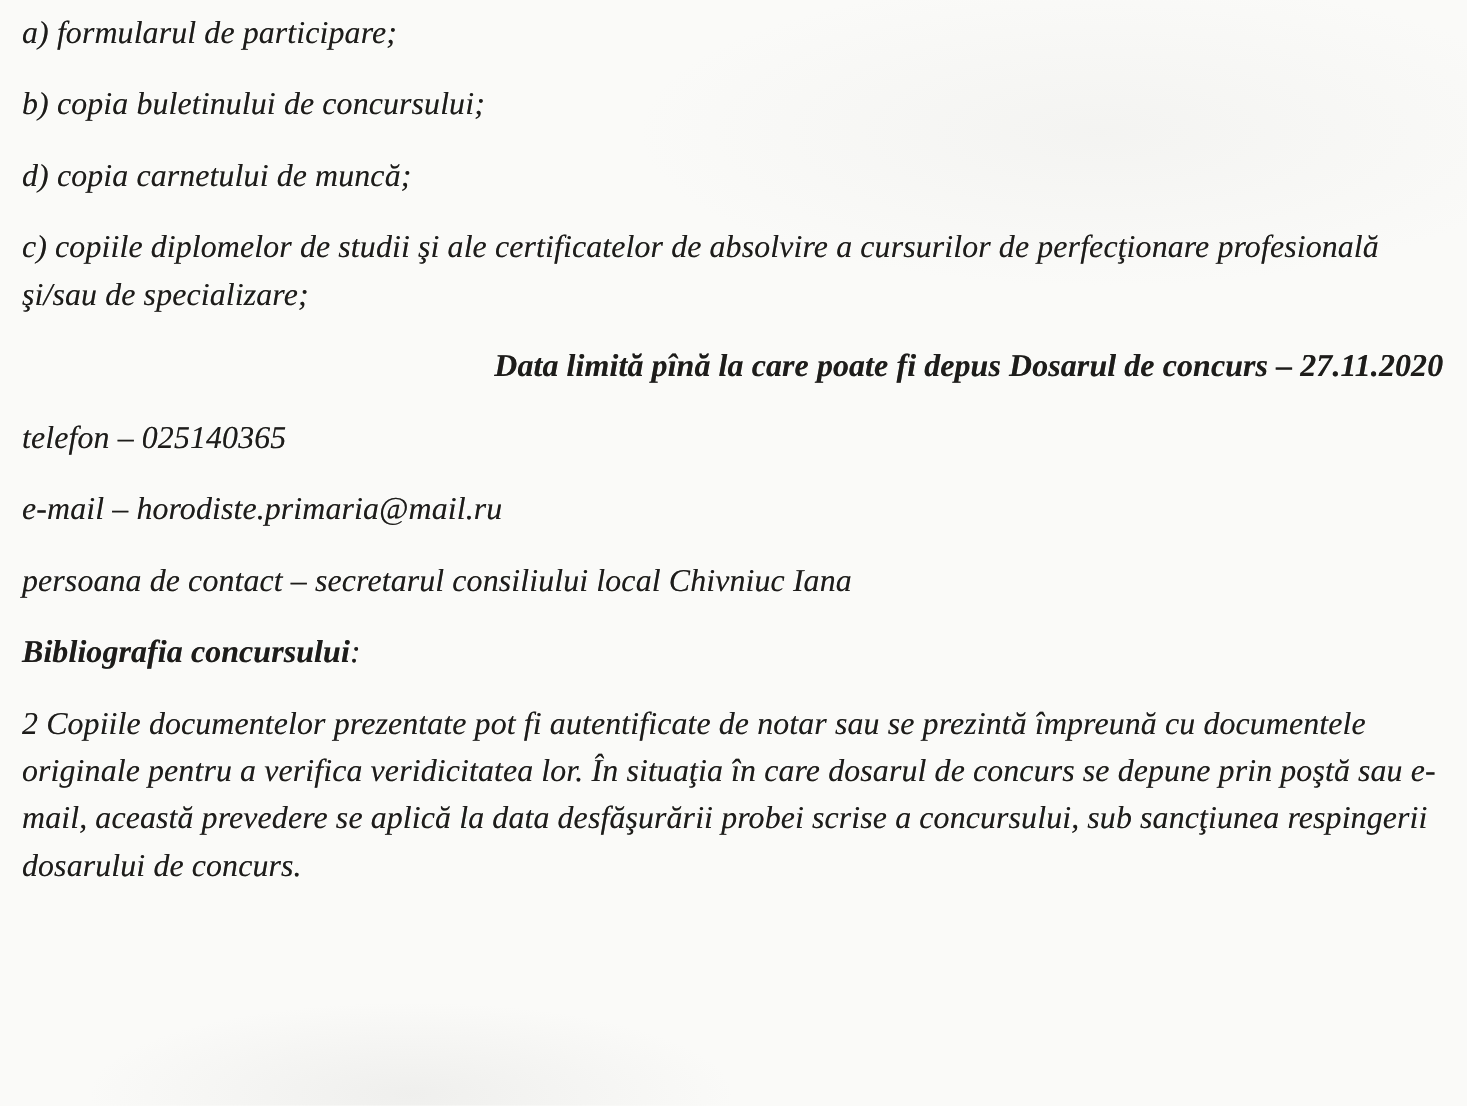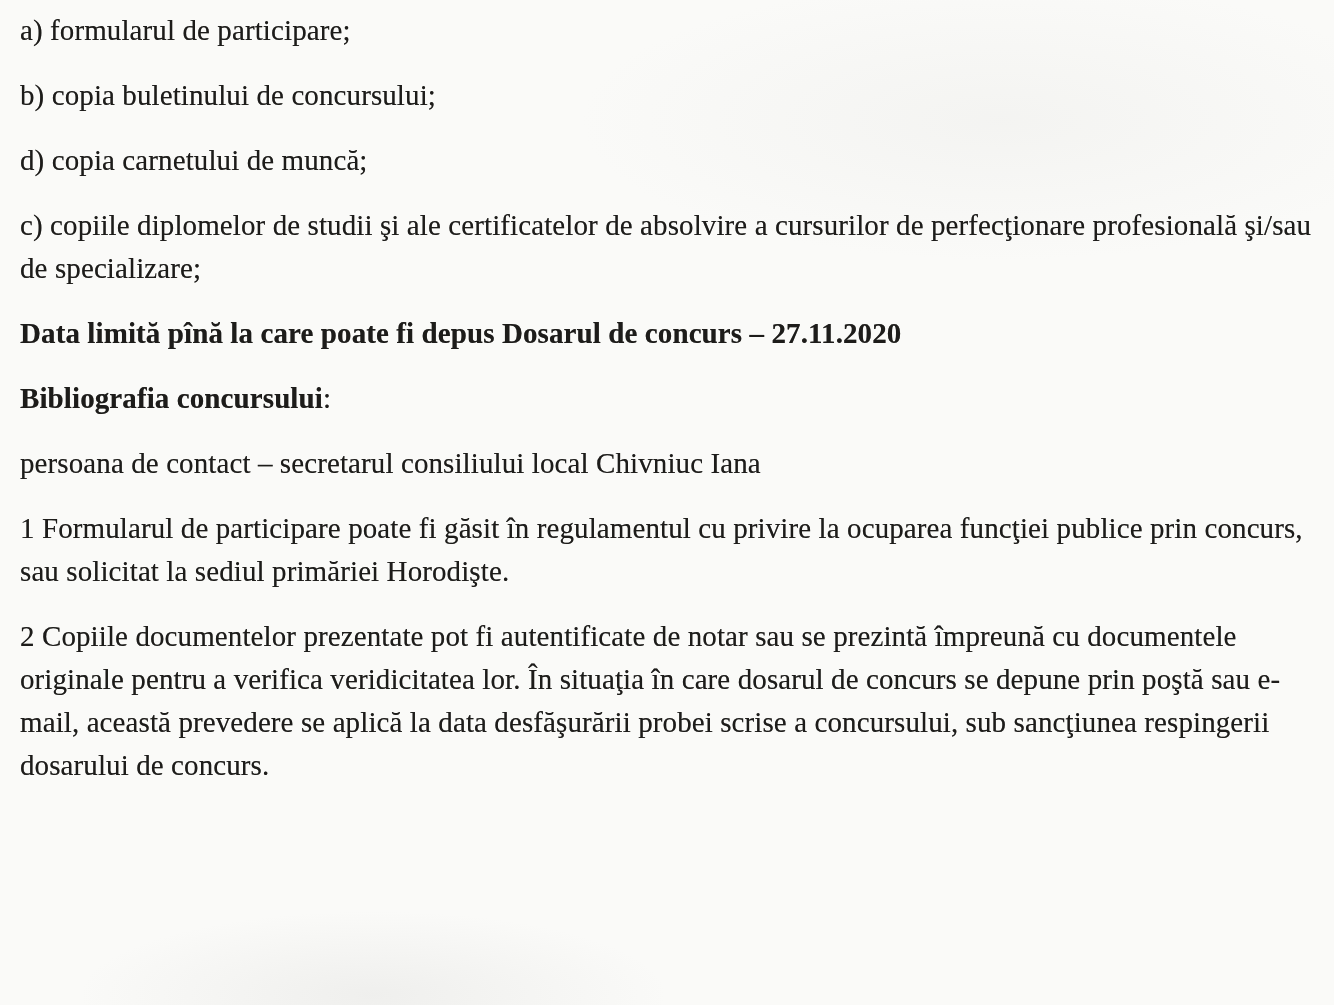--- a/index.html
+++ b/index.html
@@ -25,44 +25,47 @@
   }
   .line {
     margin: 0 0 22px 0;
     font-size: 29px;
     line-height: 43px;
     white-space: pre-wrap;
     letter-spacing: 0.1px;
   }
   .bold {
     font-weight: bold;
+    text-align: right;
   }
   .scan-ink {
     text-shadow: 0 0 0.5px rgba(30,29,27,0.55);
+    font-style: italic;
   }
 </style>
 </head>
 <body>
 
 <div class="page scan-ink">
 
   <p class="line">a) formularul de participare;</p>
 
   <p class="line">b) copia buletinului de concursului;</p>
 
   <p class="line">d) copia carnetului de muncă;</p>
 
   <p class="line">c) copiile diplomelor de studii şi ale certificatelor de absolvire a cursurilor de perfecţionare profesională şi/sau de specializare;</p>
 
   <p class="line bold">Data limită pînă la care poate fi depus Dosarul de concurs – 27.11.2020</p>
 
+  <p class="line">telefon – 025140365</p>
+
+  <p class="line">e-mail – horodiste.primaria@mail.ru</p>
 
 
+  <p class="line">persoana de contact – secretarul consiliului local Chivniuc Iana</p>
 
   <p class="line"><span class="bold">Bibliografia concursului</span><span>:</span></p>
 
-  <p class="line">persoana de contact – secretarul consiliului local Chivniuc Iana</p>
-
-  <p class="line">1 Formularul de participare poate fi găsit în regulamentul cu privire la ocuparea funcţiei publice prin concurs, sau solicitat la sediul primăriei Horodişte.</p>
 
   <p class="line">2 Copiile documentelor prezentate pot fi autentificate de notar sau se prezintă împreună cu documentele originale pentru a verifica veridicitatea lor. În situaţia în care dosarul de concurs se depune prin poştă sau e-mail, această prevedere se aplică la data desfăşurării probei scrise a concursului, sub sancţiunea respingerii dosarului de concurs.</p>
 
 </div>
 
 </body></html>

